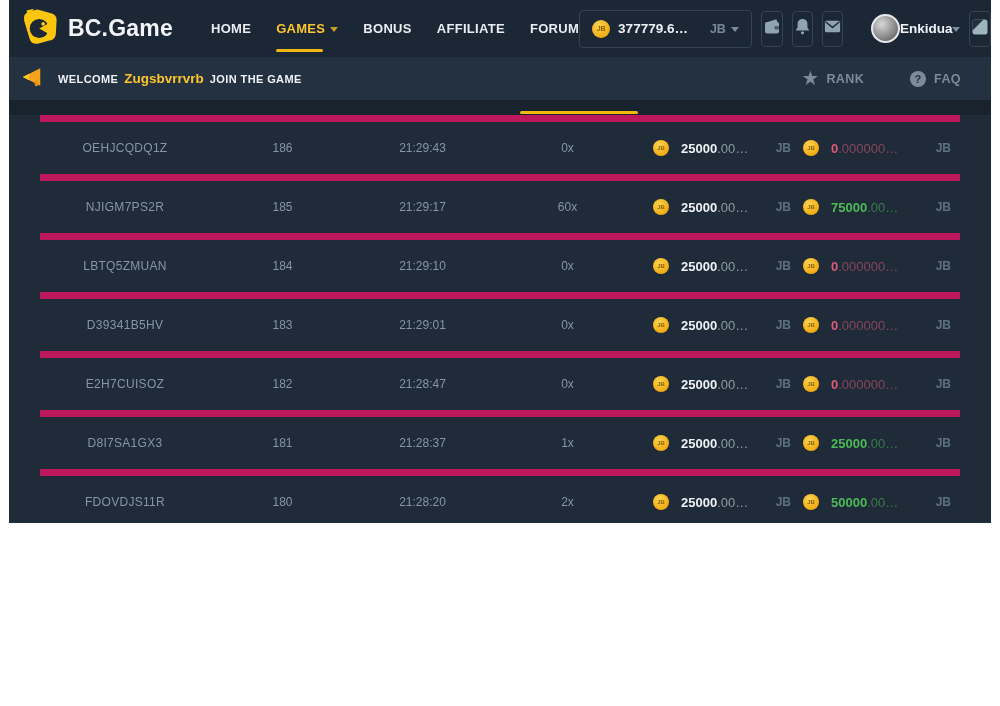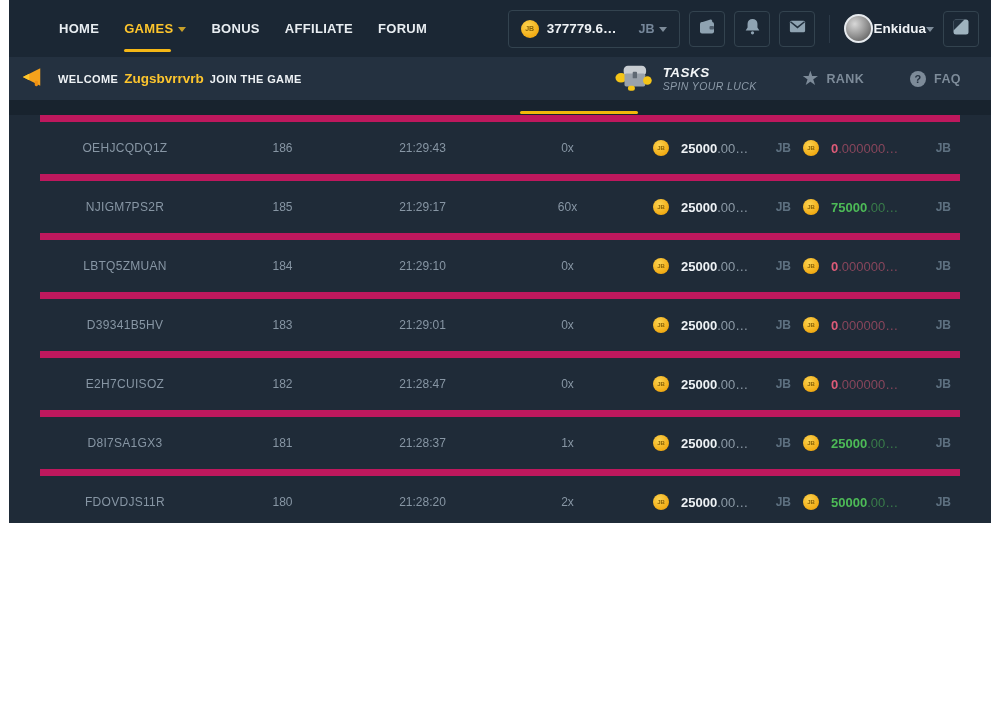--- a/index.html
+++ b/index.html
@@ -79,20 +79,32 @@
   .profit-cell.lose .int{color:#dd5b78;}
   .profit-cell.lose .dec{color:rgba(221,91,120,0.55);}
 </style>
 </head>
 <body>
 
 <div class="page">
   <div class="app">
 
     <div class="topnav">
+      <div class="logo">
+        <span>
+          <svg width="38" height="38" viewBox="0 0 48 48">
+            <path fill="#fcc50f" d="M11 4 L21 2 L39 7 Q45 9 45 15 L44 33 Q43 40 36 41 L21 45 Q13 46 11 39 L4 16 Q2 7 11 4 Z"></path>
+            <path fill="#fcc50f" d="M7 3 L16 1 L10 12 Z"></path>
+            <circle cx="23" cy="26" r="12" fill="#1b2734"></circle>
+            <path d="M23 26 L39 17 L39 35 Z" fill="#fcc50f"></path>
+            <circle cx="28" cy="20" r="2.4" fill="#fcc50f"></circle>
+          </svg>
+        </span>
+        <span class="logo-text">BC.Game</span>
+      </div>
 
       <div class="menu">
         <div class="nav-item">
           <span>HOME</span>
         </div>
         <div class="nav-item active">
           <span>GAMES</span>
           <span class="caret"></span>
         </div>
         <div class="nav-item">
@@ -167,36 +179,20 @@
           <rect x="15" y="16" width="3.5" height="6" rx="1.5" fill="#ef8f12"></rect>
         </svg>
       </span>
       <div class="welcome">
         <span class="w-pre">WELCOME</span>
         <span class="w-user">Zugsbvrrvrb</span>
         <span class="w-suf">JOIN THE GAME</span>
       </div>
 
       <div class="banner-right">
-        <div class="tasks">
-          <span>
-            <svg width="38" height="32" viewBox="0 0 44 36">
-              <ellipse cx="7" cy="19" rx="6.5" ry="5.5" fill="#f5c518"></ellipse>
-              <rect x="10" y="5" width="26" height="12" rx="5" fill="#c8cdd2"></rect>
-              <rect x="11" y="14" width="24" height="15" rx="2" fill="#9aa2ab"></rect>
-              <rect x="20.5" y="12" width="5" height="7.5" rx="1" fill="#5f6973"></rect>
-              <circle cx="37.5" cy="22" r="5" fill="#f5c518"></circle>
-              <rect x="15" y="28" width="8" height="6" rx="2.5" fill="#f5c518"></rect>
-            </svg>
-          </span>
-          <span class="tasks-txt">
-            <span class="tasks-title">TASKS</span>
-            <span class="tasks-sub">SPIN YOUR LUCK</span>
-          </span>
-        </div>
         <div class="pill">
           <span class="star">★</span>
           <span>RANK</span>
         </div>
         <div class="pill">
           <span class="qmark">?</span>
           <span>FAQ</span>
         </div>
       </div>
     </div>

